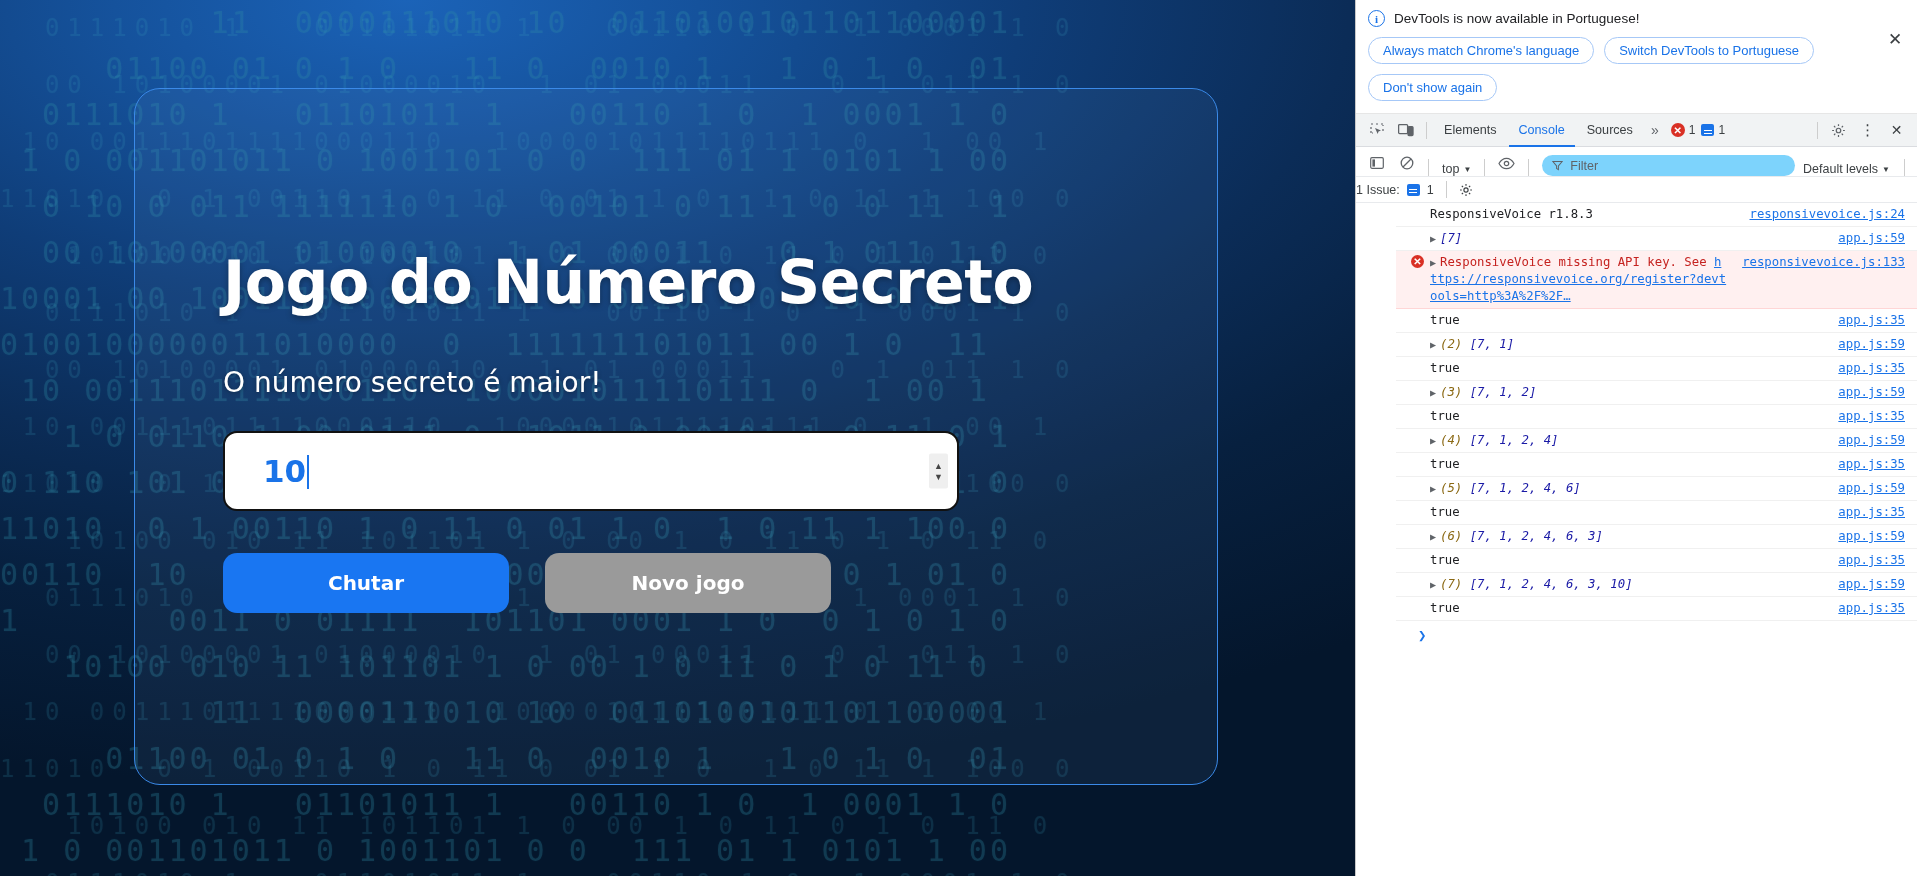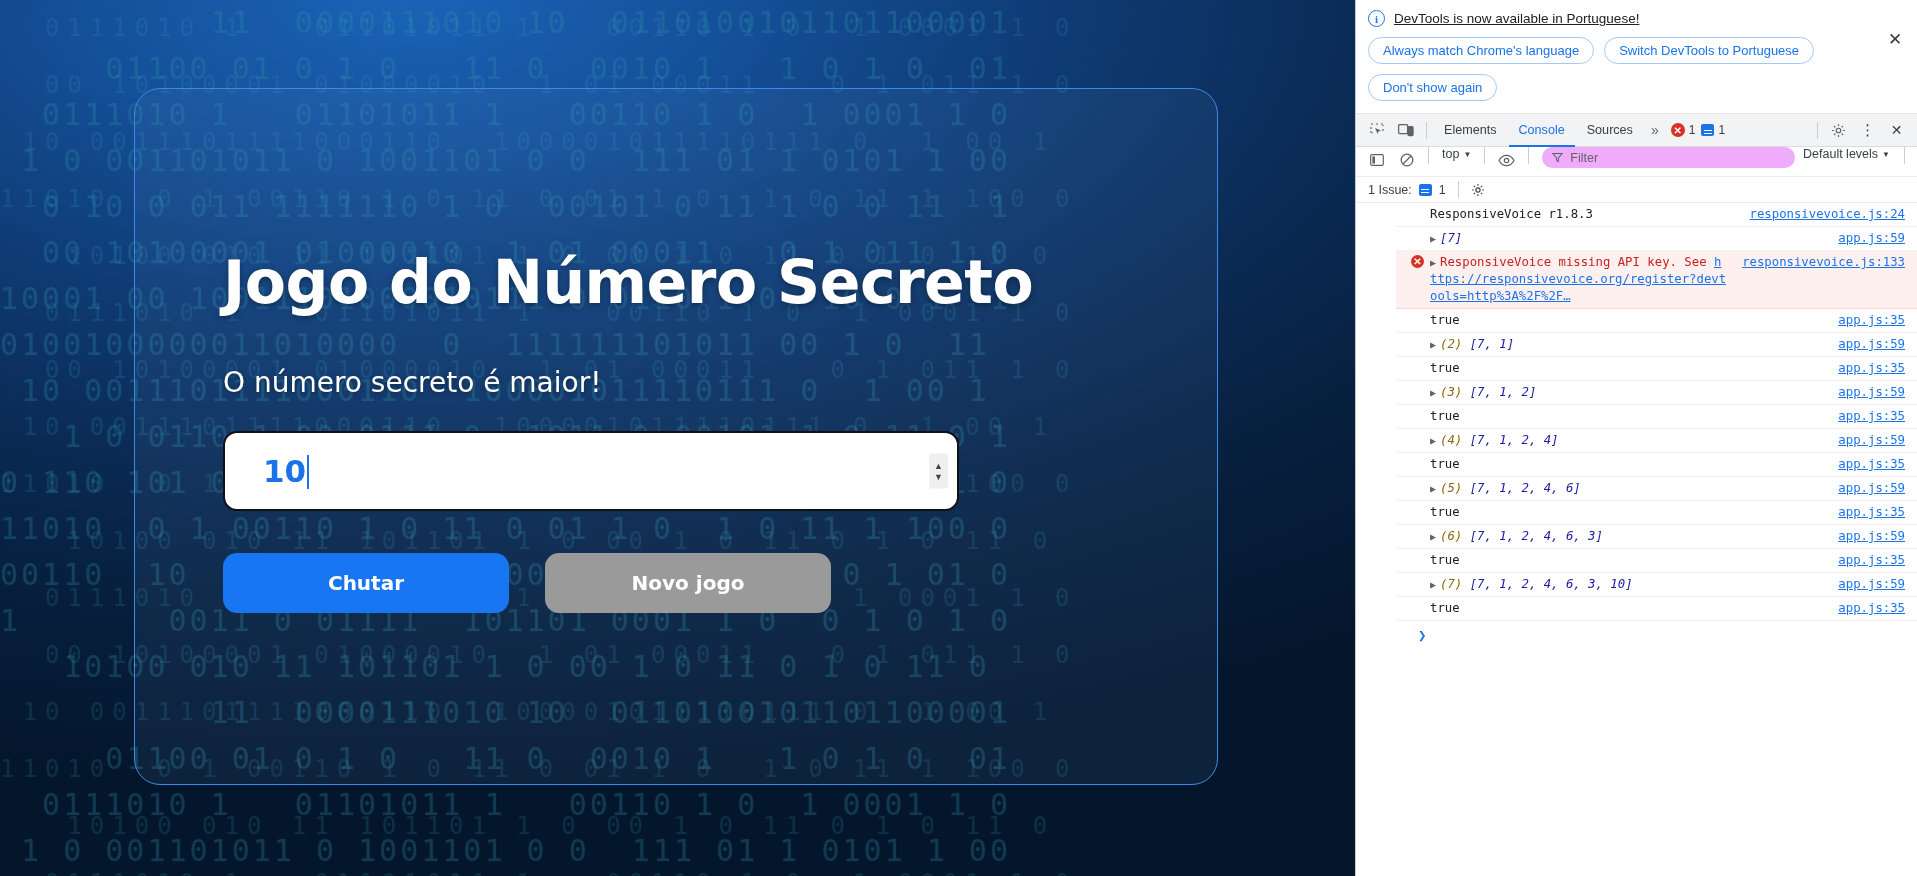--- a/index.html
+++ b/index.html
@@ -134,21 +134,21 @@
   }
   .notice-row1 { display: flex; align-items: center; gap: 9px; }
   .info-icon {
     width: 17px; height: 17px; border-radius: 50%;
     border: 1.6px solid #1a73e8; color: #1a73e8;
     font-size: 11px; font-weight: 700;
     display: flex; align-items: center; justify-content: center;
     font-family: "Liberation Serif", serif;
     flex: none;
   }
-  .notice-text { font-size: 13.5px; color: #202124; text-decoration: underline; }
+  .notice-text { font-size: 13.5px; color: #202124; }
   .notice-btns { display: flex; gap: 10px; flex-wrap: wrap; margin-top: 10px; }
   .pill {
     border: 1px solid #a6c8f7; border-radius: 14px;
     background: #fff; color: #1a73e8;
     font-size: 13px; padding: 5px 14px;
     cursor: pointer; white-space: nowrap;
   }
   .notice-close {
     position: absolute; right: 11px; top: 28px;
     width: 22px; height: 22px; cursor: pointer;
@@ -185,38 +185,38 @@
   }
   .badge-msg {
     width: 13px; height: 12px; border-radius: 2px; background: #1a73e8;
     display:flex; align-items:center; justify-content:center;
   }
   .badge-msg span { display:block; width:8px; height:1px; background:#fff; box-shadow:0 3px 0 #fff; }
   .badge-num { font-size: 12px; color: #3c4043; }
   .spacer { flex: 1; }
 
   .dt-consolebar {
-    display: flex; align-items: flex-start; gap: 3px;
+    display: flex; align-items: flex-end; gap: 3px;
     height: 30px; min-height: 30px;
     padding: 0 7px;
     border-bottom: 1px solid #e8eaed;
     background: #fff;
   }
   .ctx-select { font-size: 12.5px; color: #3c4043; display:flex; align-items:center; gap:4px; padding: 0 5px; cursor:pointer; }
   .filter-box {
-    flex: 1; height: 21px; border-radius: 11px; background: #f0abfc;
+    flex: 1; height: 21px; border-radius: 11px; background: #7dd3fc;
     display: flex; align-items: center; gap: 7px; padding: 0 10px;
     margin: 0 5px;
   }
   .filter-ph { font-size: 12.5px; color: #5f6368; }
   .levels { font-size: 12.5px; color: #3c4043; display:flex; align-items:center; gap:4px; padding-right:6px; cursor:pointer; white-space:nowrap; }
 
   .dt-issuebar {
     display: flex; align-items: center; gap: 7px;
-    height: 26px; min-height: 26px; padding: 0 12px;
+    height: 26px; min-height: 26px; padding: 0 0;
     border-bottom: 1px solid #e8eaed;
     font-size: 12.5px; color: #3c4043;
     background: #fff;
   }
 
   .console-body { flex: 1; overflow: hidden; background: #fff; padding-left: 40px; }
   .log-row {
     display: flex; align-items: flex-start;
     border-bottom: 1px solid #f0f0f0;
     padding: 3px 12px 3px 0;

